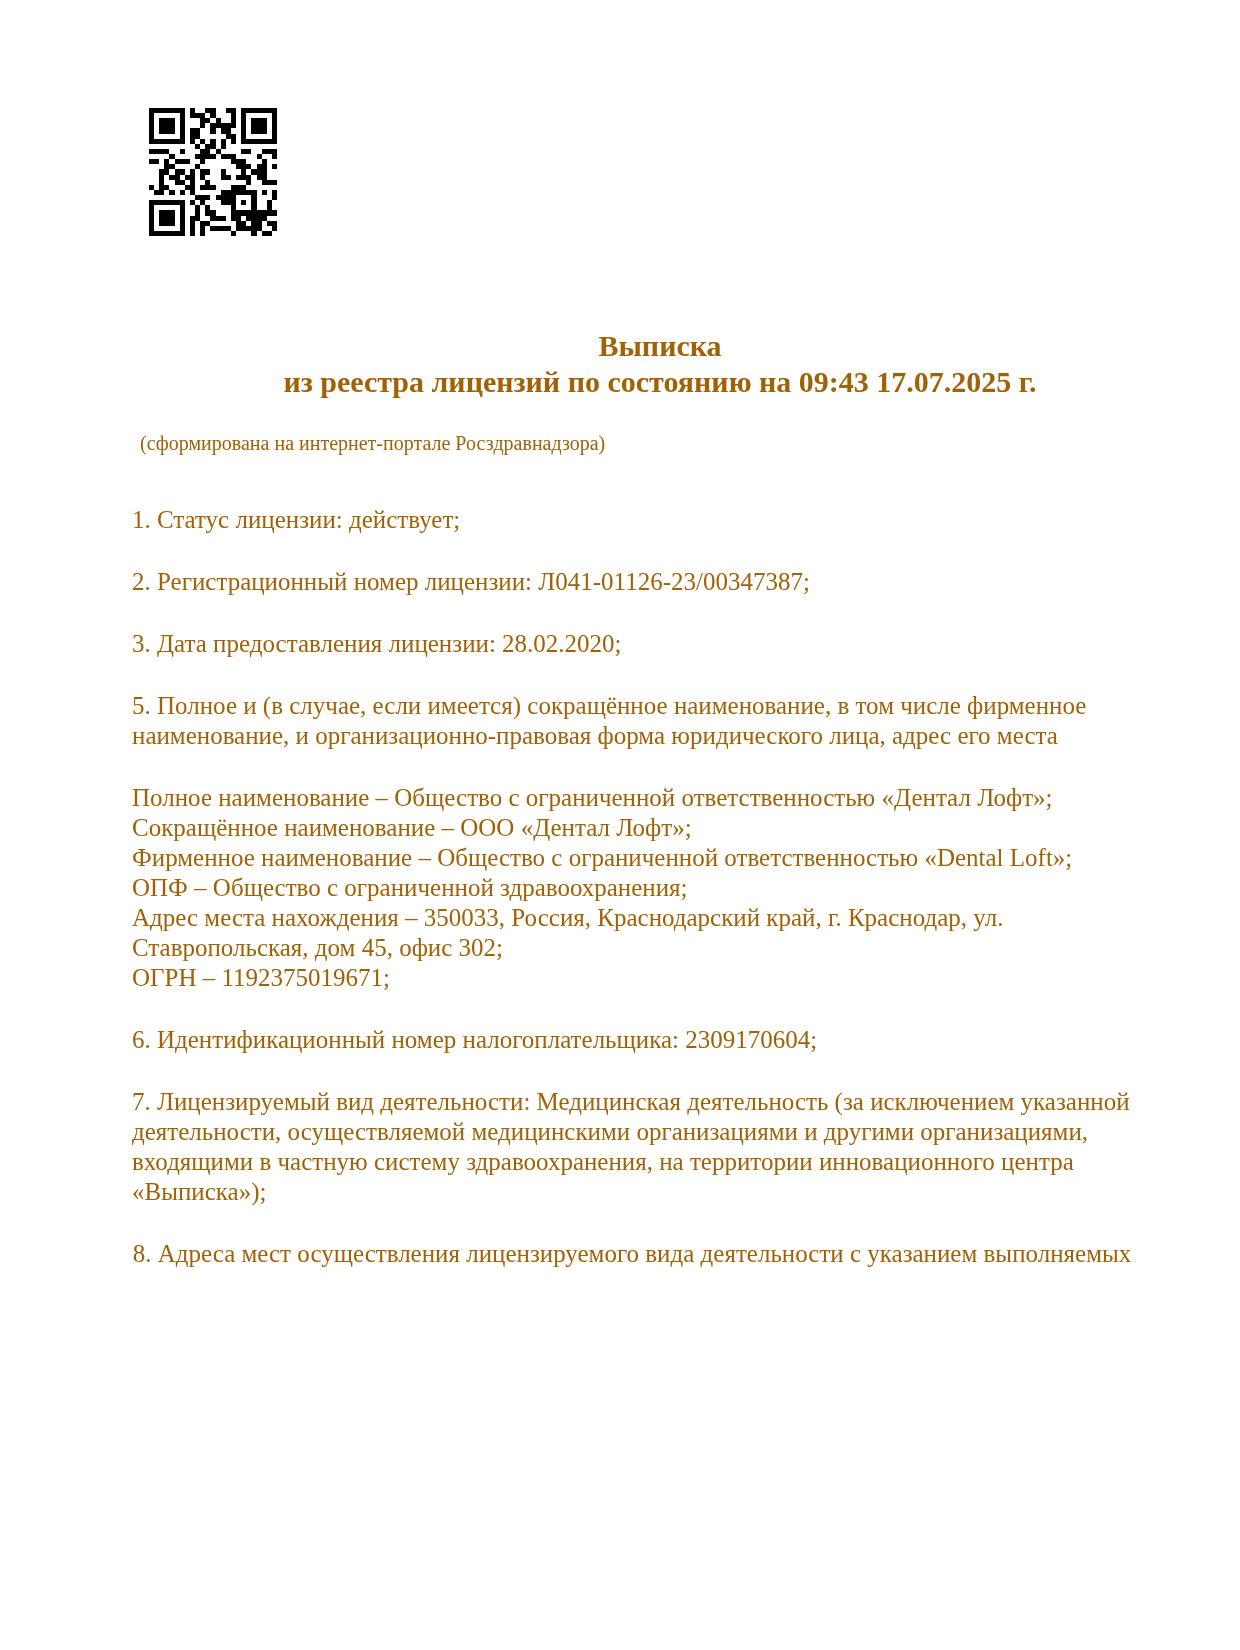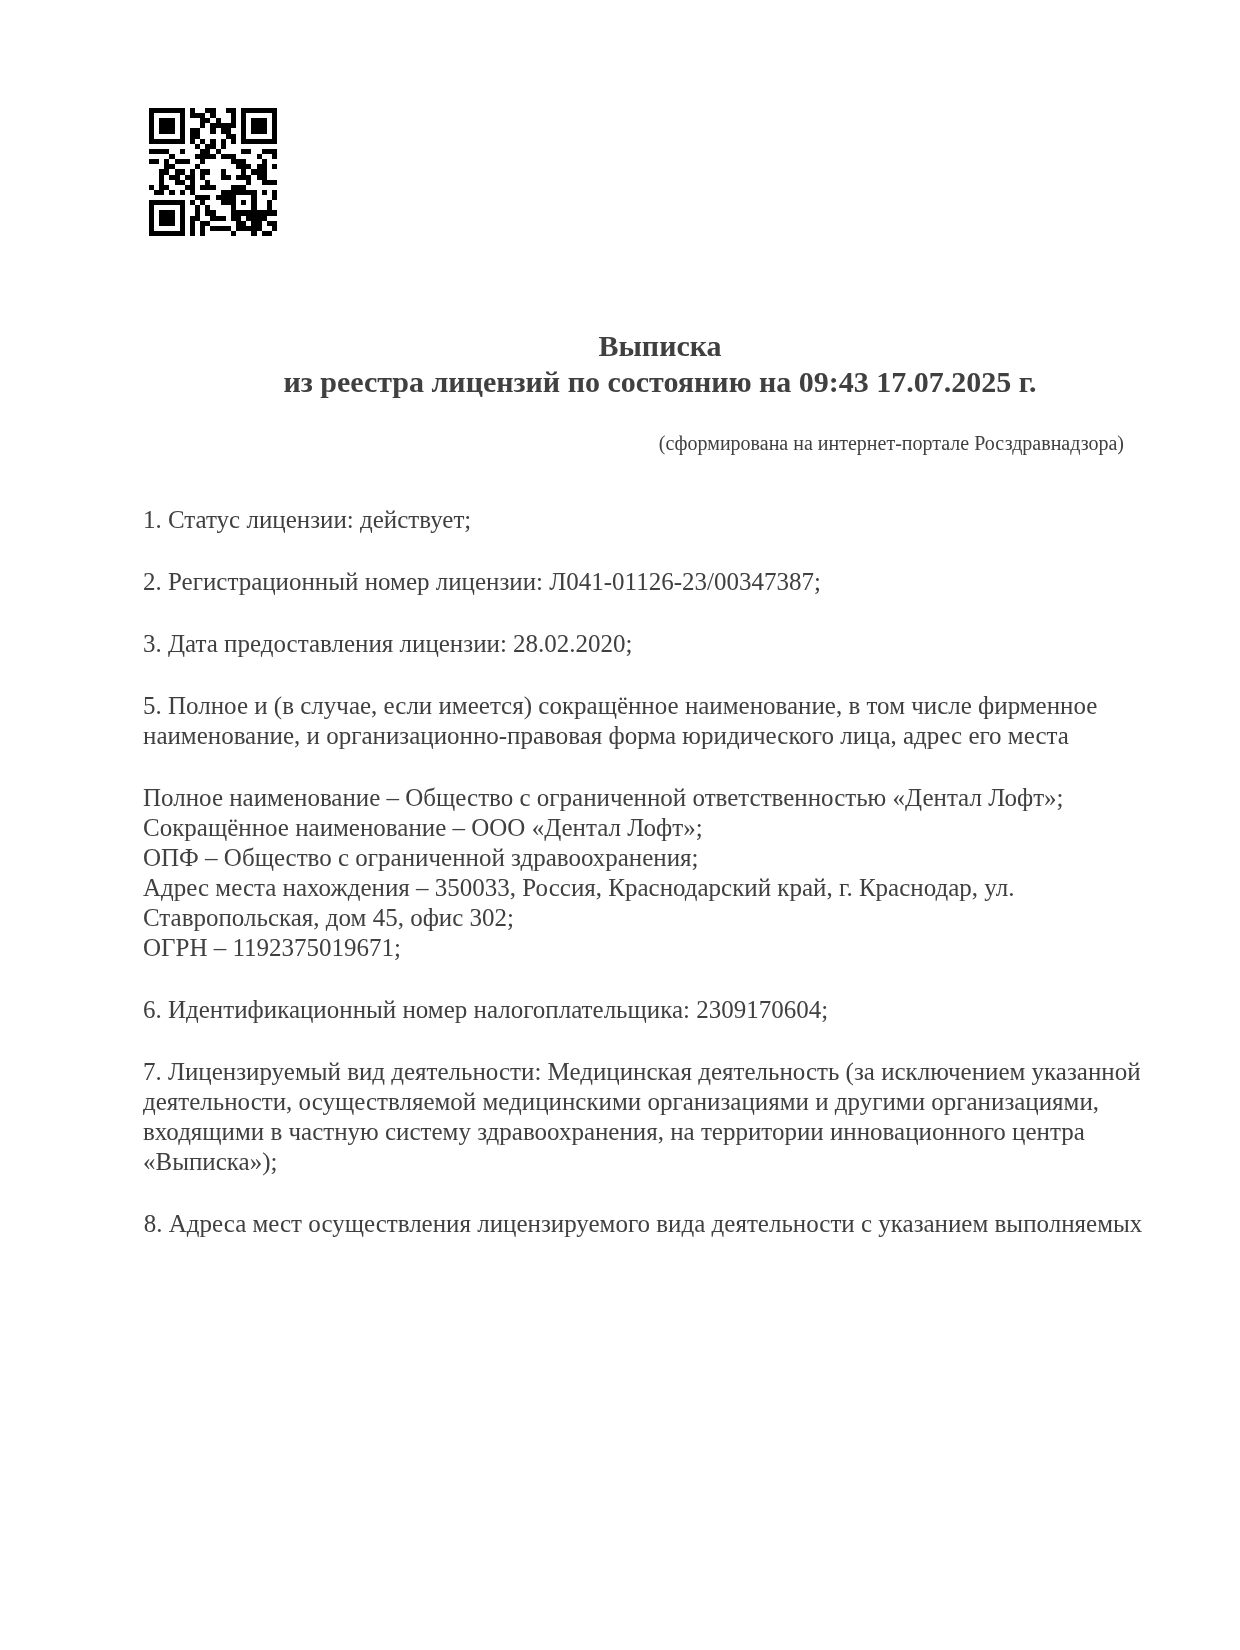--- a/index.html
+++ b/index.html
@@ -5,21 +5,21 @@
   html, body {
     margin: 0;
     padding: 0;
     background: #ffffff;
   }
   #page {
     position: relative;
     width: 1240px;
     height: 1650px;
     background: #ffffff;
-    color: #404040;
+    color: #a16207;
     font-family: "Liberation Serif", serif;
     overflow: hidden;
   }
   .qr {
     position: absolute;
     left: 149px;
     top: 108px;
     width: 128px;
     height: 128px;
   }
@@ -32,27 +32,26 @@
     text-align: center;
     font-weight: bold;
     font-size: 30px;
     line-height: 36px;
   }
   .subtitle {
     position: absolute;
     left: 140px;
     top: 430px;
     width: 984px;
-    text-align: right;
     font-size: 20px;
     line-height: 26px;
   }
   .body-text {
     position: absolute;
-    left: 143px;
+    left: 132px;
     top: 505px;
     width: 1000px;
     font-size: 25px;
     line-height: 30px;
   }
   .para { margin: 0 0 32px 0; }
   .para:last-child { margin-bottom: 0; text-align: center; }
   .line { white-space: nowrap; }
 </style>
 </head>
@@ -399,20 +398,21 @@
 
 
     <div class="para">
       <div class="line">5. Полное и (в случае, если имеется) сокращённое наименование, в том числе фирменное</div>
       <div class="line">наименование, и организационно-правовая форма юридического лица, адрес его места</div>
     </div>
 
     <div class="para">
       <div class="line">Полное наименование – Общество с ограниченной ответственностью «Дентал Лофт»;</div>
       <div class="line">Сокращённое наименование – ООО «Дентал Лофт»;</div>
+      <div class="line">Фирменное наименование – Общество с ограниченной ответственностью «Dental Loft»;</div>
       <div class="line">ОПФ – Общество с ограниченной здравоохранения;</div>
       <div class="line">Адрес места нахождения – 350033, Россия, Краснодарский край, г. Краснодар, ул.</div>
       <div class="line">Ставропольская, дом 45, офис 302;</div>
       <div class="line">ОГРН – 1192375019671;</div>
     </div>
 
     <div class="para">
       <div class="line">6. Идентификационный номер налогоплательщика: 2309170604;</div>
     </div>
 

